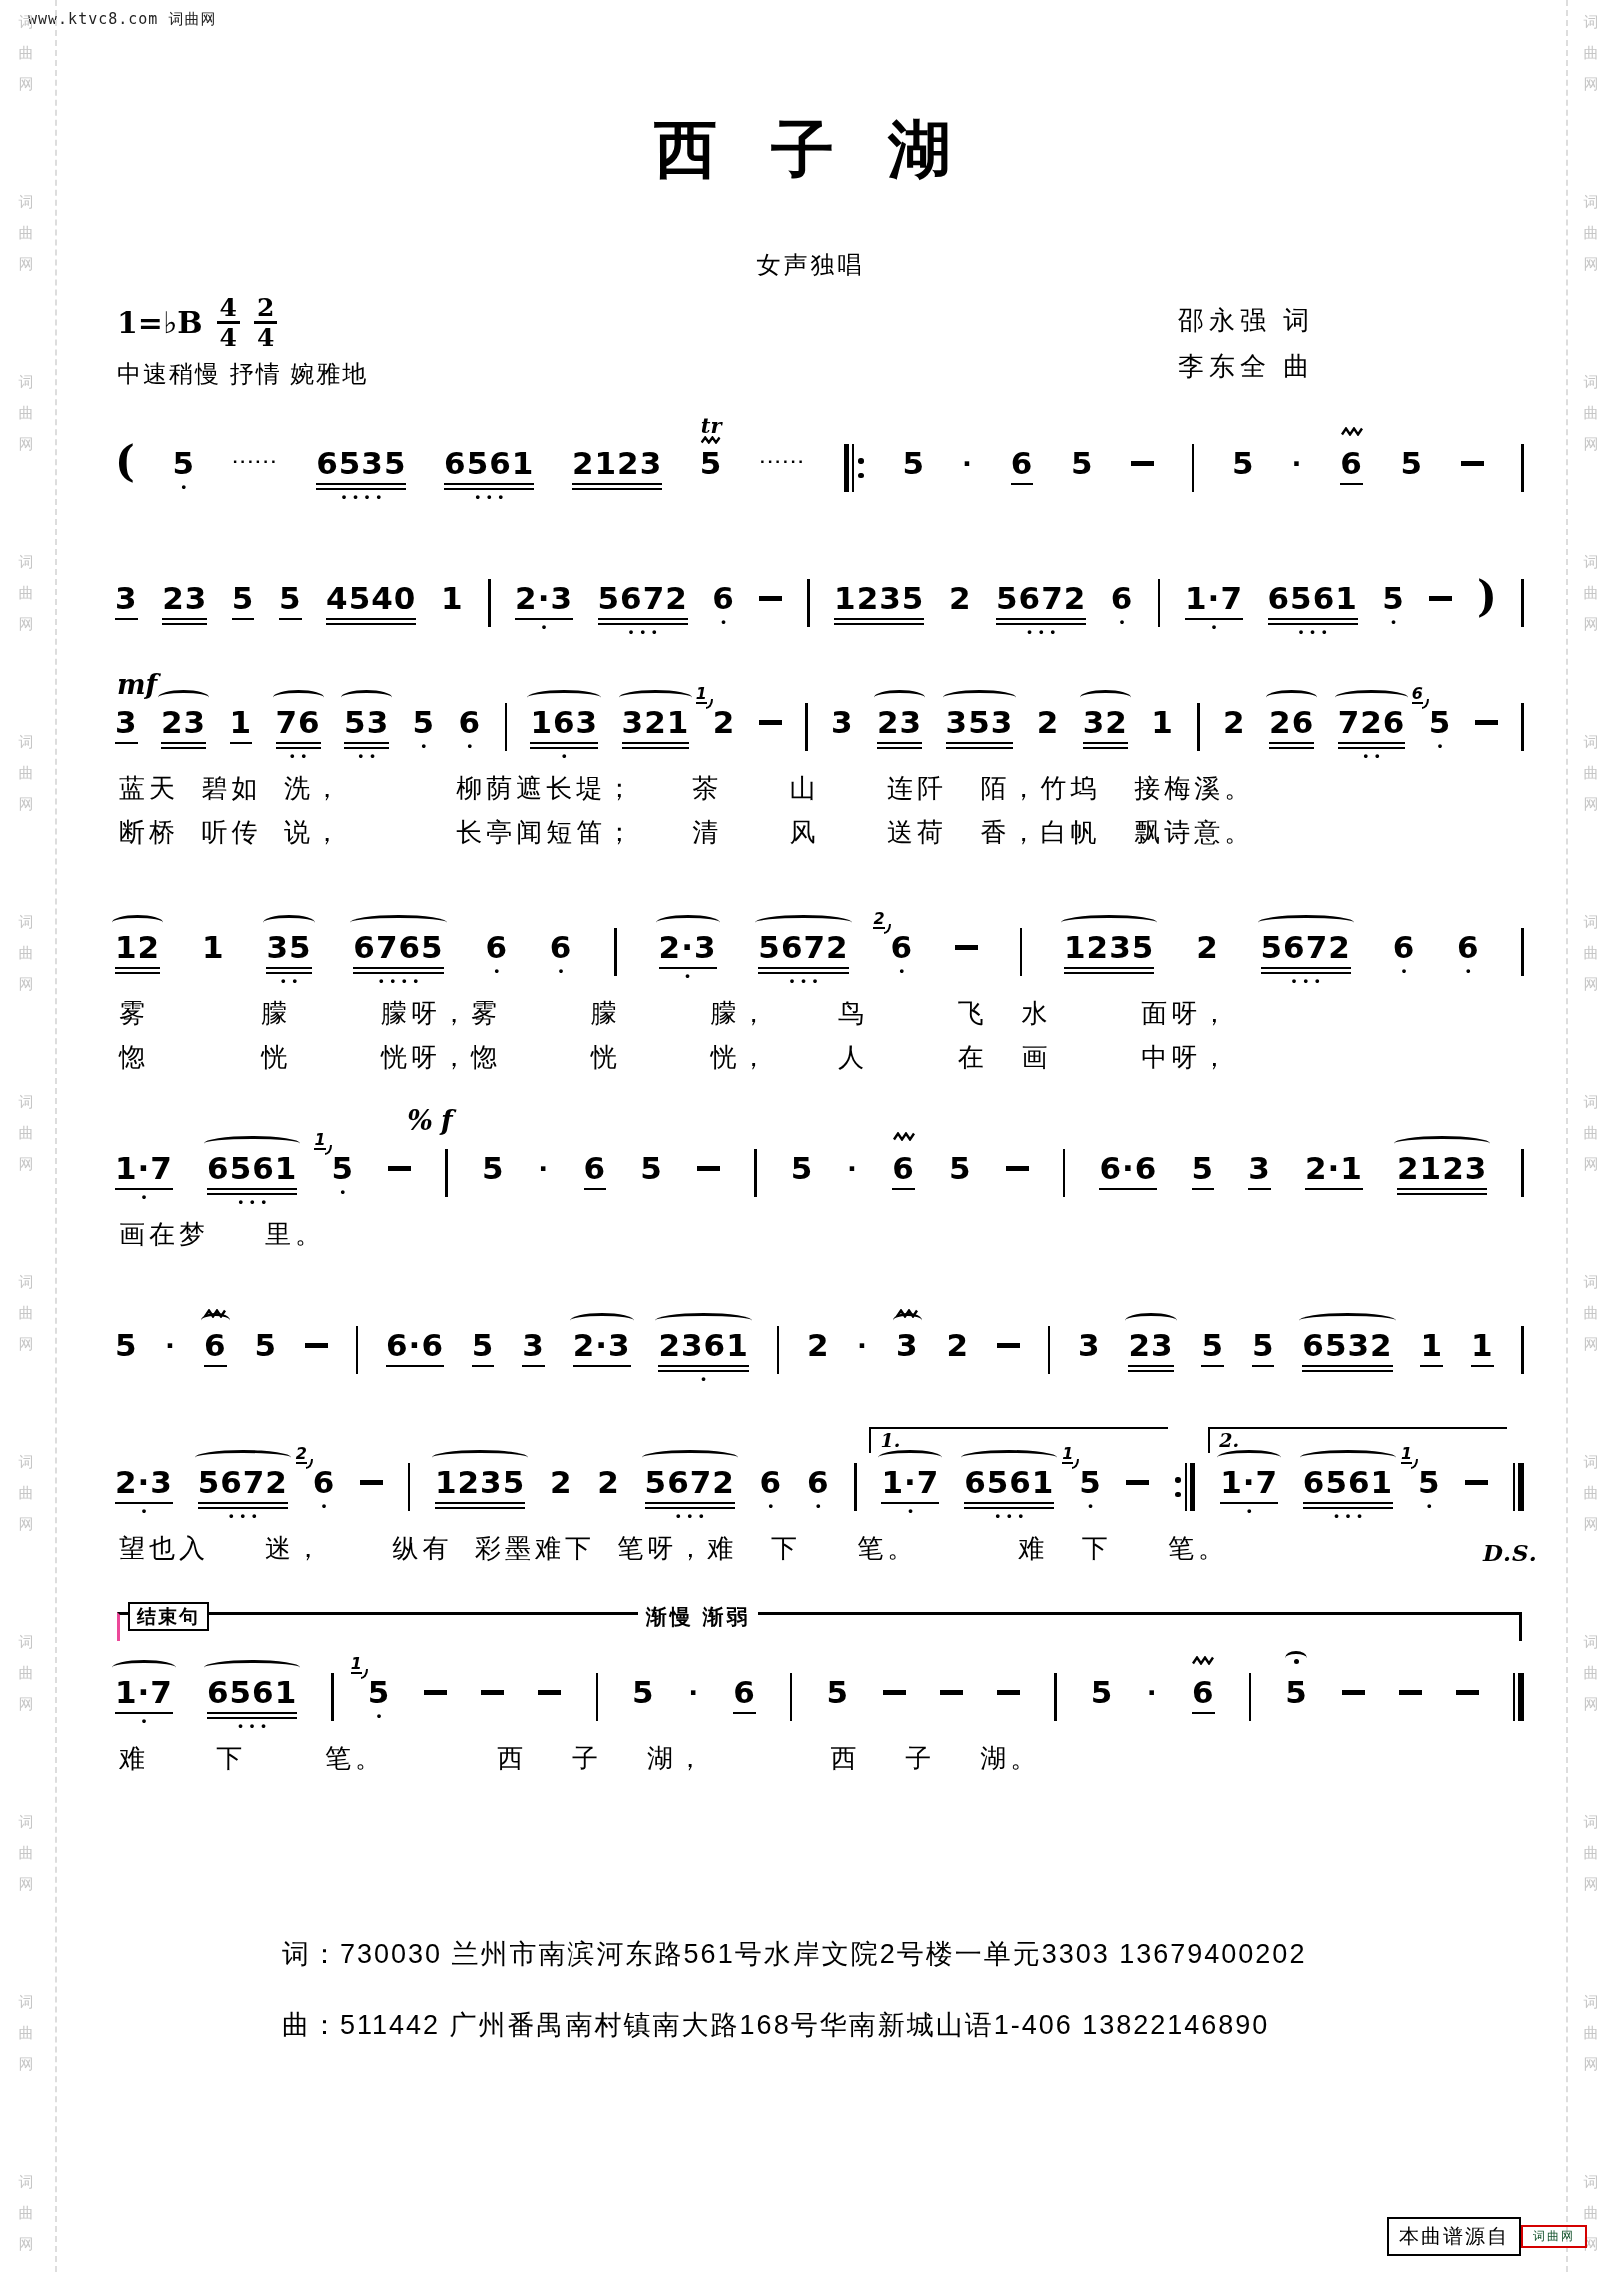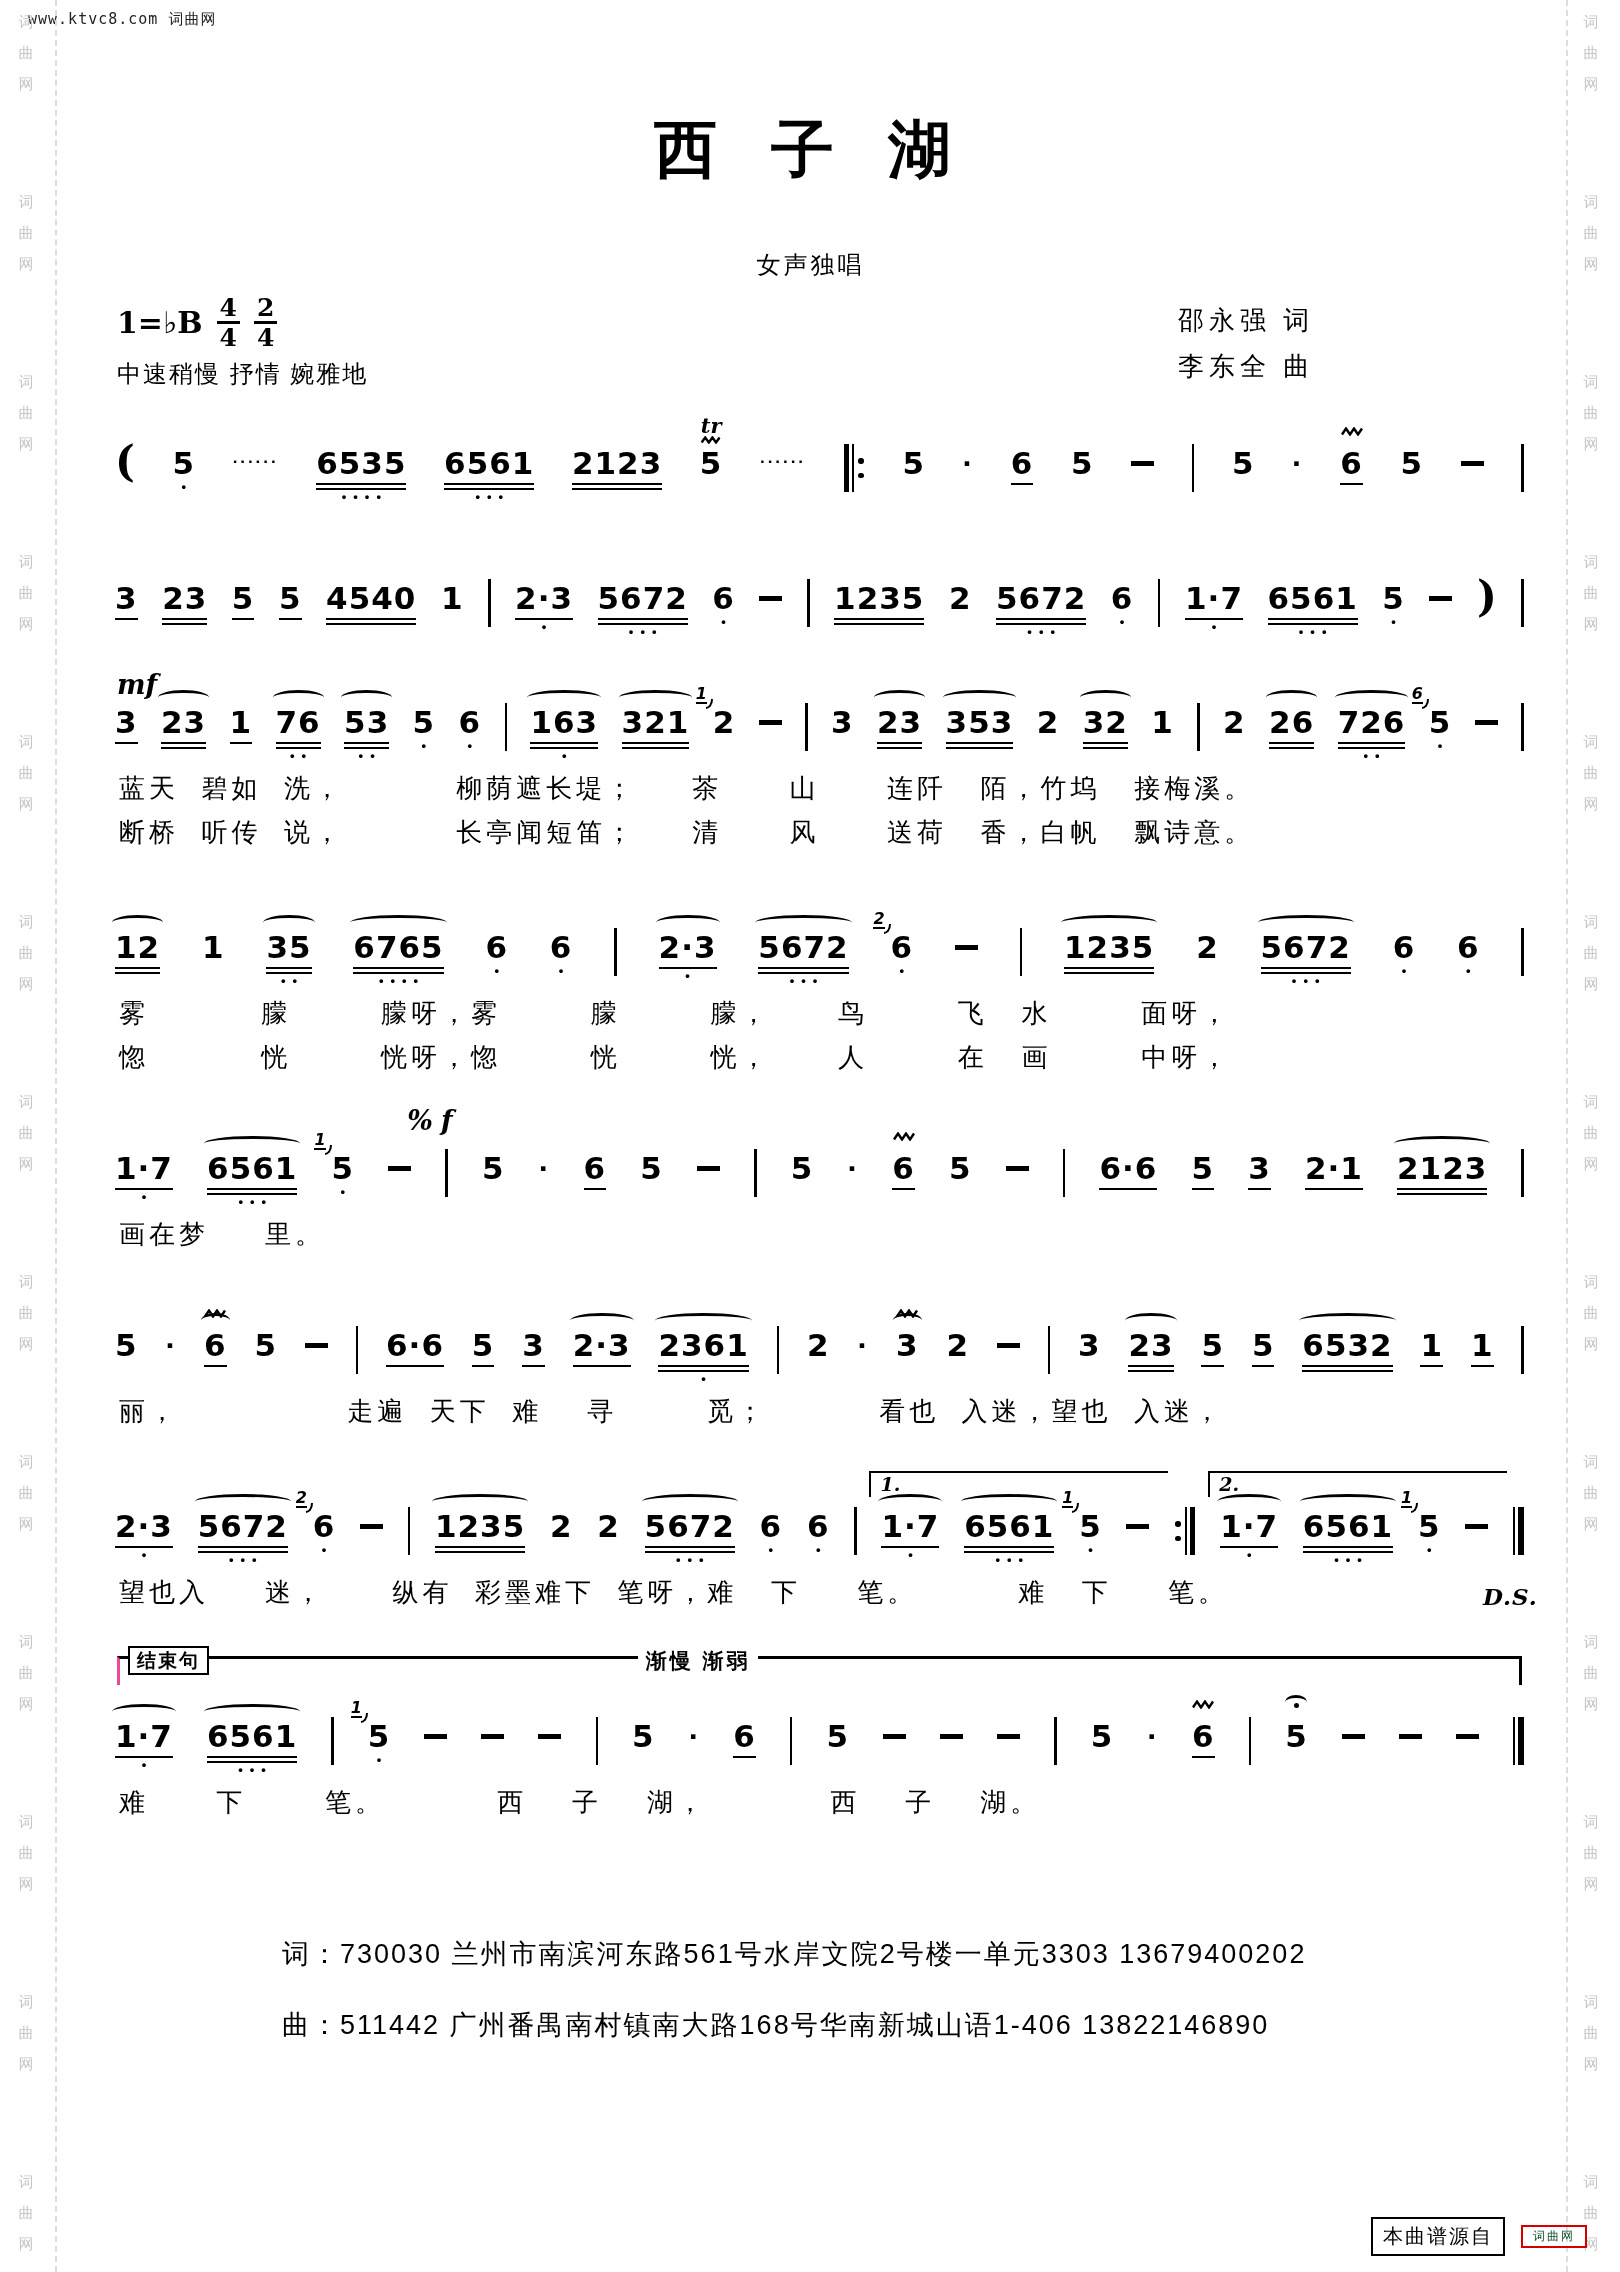--- a/index.html
+++ b/index.html
@@ -85,21 +85,21 @@
           font-style:italic;font-weight:bold;font-size:23px;letter-spacing:1px;}
   
   .endbracket{position:relative;height:26px;border-top:3px solid #000;border-left:3px solid #ec4899;
               border-right:3px solid #000;margin:0 2px 14px 2px;}
   .endlabel{position:absolute;left:8px;top:-13px;background:#fff;border:2px solid #000;
             font-size:19px;font-weight:bold;line-height:25px;padding:0 7px;letter-spacing:2px;}
   .radlabel{position:absolute;left:37%;top:-12px;background:#fff;font-size:21px;font-weight:bold;
             padding:0 8px;letter-spacing:3px;}
   
   .footer{position:absolute;left:282px;top:1919px;font-size:27px;letter-spacing:2px;line-height:71px;}
-  .badges{position:absolute;right:34px;bottom:16px;display:flex;gap:16px;align-items:center;}
+  .badges{position:absolute;right:34px;bottom:16px;display:flex;gap:0;align-items:center;}
   .badge-src{border:2px solid #000;font-size:20px;padding:4px 10px;letter-spacing:2px;}
   .badge-site{border:2px solid #d40000;color:#14532d;font-size:12px;padding:1px 10px;letter-spacing:2px;}
 </style>
 </head>
 <body>
 
 <div class="site-tag">www.ktvc8.com 词曲网</div>
 <div class="wm-col" id="wm-left">
     <div class="wm-group">
       <div class="wm-line-ch">词</div>
@@ -958,21 +958,20 @@
         <span class="tk n">
           <span class="digits">1</span>
           <span class="uls">
             <i></i>
           </span>
         </span>
         <span class="tk b">
           <span class="bl thin"></span>
         </span>
       </div>
-      <div class="lyrics">丽，               走遍  天下  难    寻        觅；          看也  入迷，望也  入迷，</div>
     </div>
     <div class="system">
       <div class="notes">
         <span class="tk n">
           <span class="digits">2·3</span>
           <span class="uls">
             <i></i>
           </span>
           <span class="bdots">•</span>
         </span>

